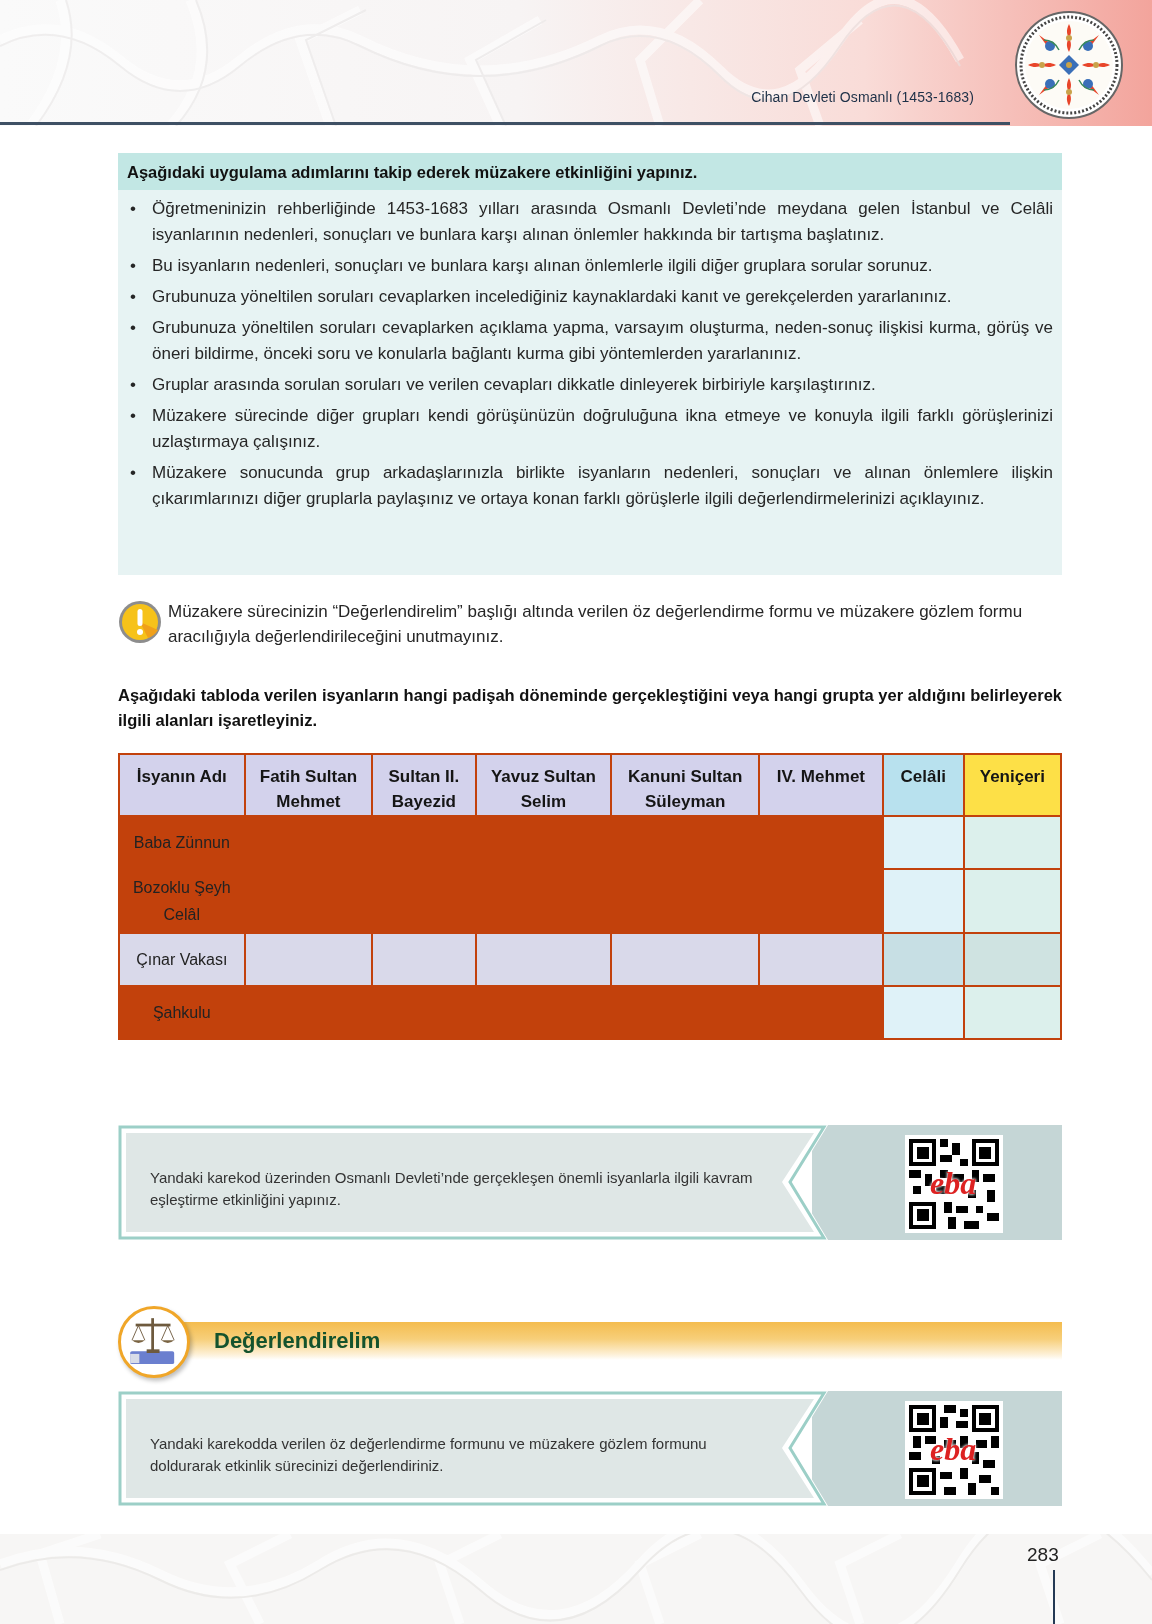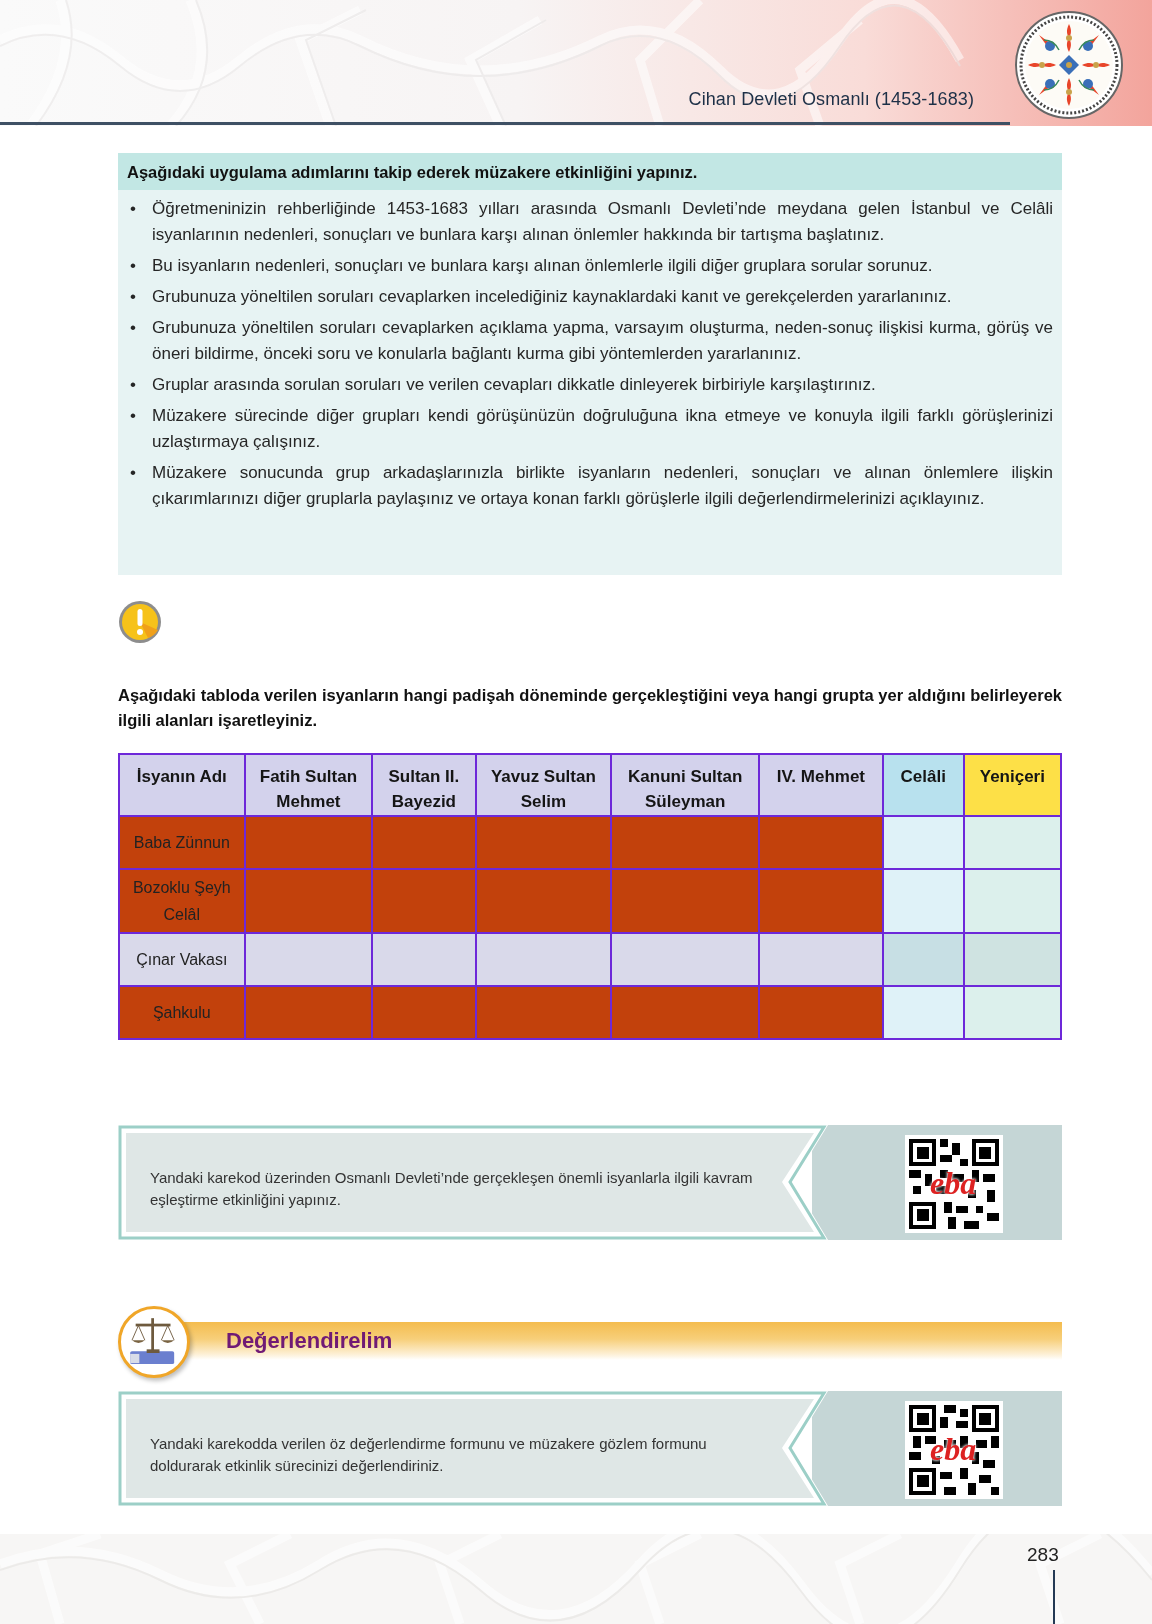--- a/index.html
+++ b/index.html
@@ -3,42 +3,42 @@
 <meta charset="utf-8">
 <style>
   * { box-sizing: border-box; margin: 0; padding: 0; }
   html, body { width: 1152px; height: 1624px; background: #ffffff; overflow: hidden; }
   body { position: relative; font-family: "Liberation Sans", "DejaVu Sans", sans-serif; color: #1a1a1a; }
 
   
   .header { position: absolute; left: 0; top: 0; width: 1152px; height: 126px;
     background: linear-gradient(90deg, #fafafa 0%, #f7f4f4 45%, #f9dcd8 75%, #f3a49c 100%); overflow: hidden; }
   .header .pattern { position: absolute; inset: 0; opacity: .55; }
-  .header-title { position: absolute; right: 178px; top: 89px; font-size: 18px; color: #1d3047; letter-spacing: .1px; }
+  .header-title { position: absolute; right: 178px; top: 89px; font-size: 14px; color: #1d3047; letter-spacing: .1px; }
   .header-rule { position: absolute; left: 0; top: 122px; width: 1010px; height: 3px; background: #3e5064; }
   .medallion { position: absolute; left: 1014px; top: 10px; width: 110px; height: 110px; }
 
   
   .activity { position: absolute; left: 118px; top: 153px; width: 944px; height: 422px; background: #e7f3f3; }
   .activity-head { height: 37px; background: #c2e7e4; padding: 10px 9px 0; font-weight: bold; font-size: 16.5px; color: #111; }
   .activity ul { list-style: none; padding: 6px 9px 0 9px; }
   .activity li { position: relative; padding-left: 25px; font-size: 17px; line-height: 26px; color: #262626; text-align: justify; margin-bottom: 5px; }
   .activity li::before { content: "\2022"; position: absolute; left: 3px; top: 0; font-size: 17px; color: #262626; }
 
   
   .note { position: absolute; left: 118px; top: 597px; width: 944px; height: 56px; }
   .note-icon { position: absolute; left: 0; top: 3px; width: 44px; height: 44px; }
   .note-text { position: absolute; left: 50px; top: 2px; width: 900px; font-size: 17px; line-height: 25px; color: #262626; }
 
   
   .instruction { position: absolute; left: 118px; top: 683px; width: 944px; font-weight: bold; font-size: 16.5px; line-height: 25px; color: #111; text-align: justify; }
 
   
   .rtable { position: absolute; left: 118px; top: 753px; width: 944px; border-collapse: collapse; table-layout: fixed; }
-  .rtable th, .rtable td { border: 2px solid #6d28d9; }
+  .rtable th, .rtable td { border: 2px solid #c2410c; }
   .rtable th { height: 62px; vertical-align: top; padding-top: 9px; font-size: 17px; line-height: 25px; font-weight: bold; color: #151515; background: #d3d2ec; text-align: center; }
   .rtable th.celali { background: #b8e1ee; }
   .rtable th.yeniceri { background: #fde047; }
   .rtable td { height: 53px; font-size: 16px; line-height: 27px; text-align: center; color: #222; }
   .rtable tr.odd td { background: #c2410c; }
   .rtable tr.even td { background: #d9d9ea; }
   .rtable tr.odd td.celali { background: #dff2f8; }
   .rtable tr.even td.celali { background: #c7dfe4; }
   .rtable tr.odd td.yeniceri { background: #dcf0ec; }
   .rtable tr.even td.yeniceri { background: #cfe3e1; }
@@ -49,21 +49,21 @@
   .qrbox .right-bg { position: absolute; right: 0; top: 0; width: 250px; height: 115px; background: #c5d6d6; }
   .qrbox .arrow-svg { position: absolute; left: 0; top: 0; width: 944px; height: 115px; }
   .qrbox .qr-text { position: absolute; left: 32px; top: 42px; width: 620px; font-size: 15px; line-height: 22px; color: #333; }
   .qrbox .qr { position: absolute; left: 787px; top: 10px; width: 98px; height: 98px; background: #fff; }
   .qrbox .eba { position: absolute; left: 812px; top: 40px; font-family: "Liberation Serif", serif; font-style: italic; font-weight: bold; font-size: 32px; color: #d22; text-shadow: 0 0 3px #fff, 0 0 3px #fff; }
 
   
   .section { position: absolute; left: 118px; top: 1306px; width: 944px; height: 72px; }
   .section .bar { position: absolute; left: 52px; top: 16px; width: 892px; height: 38px;
     background: linear-gradient(180deg, #f4bc4e 0%, #f7cf7a 45%, #fdf0d6 85%, #ffffff 100%); }
-  .section .title { position: absolute; left: 108px; top: 22px; font-size: 22px; font-weight: bold; color: #701a75; text-align: right; }
+  .section .title { position: absolute; left: 96px; top: 22px; font-size: 22px; font-weight: bold; color: #14532d; text-align: right; }
   .section .badge { position: absolute; left: 0; top: 0; width: 72px; height: 72px; border-radius: 50%;
     background: #fff; border: 3px solid #f0a628; box-shadow: 2px 3px 4px rgba(0,0,0,.25); overflow: hidden; }
 
   
   .footer { position: absolute; left: 0; top: 1534px; width: 1152px; height: 90px; background: #f7f6f5; overflow: hidden; }
   .footer .pattern { position: absolute; inset: 0; opacity: .6; }
   .page-num { position: absolute; left: 1027px; top: 1544px; font-size: 19px; color: #222; }
   .page-line { position: absolute; left: 1053px; top: 1570px; width: 2px; height: 54px; background: #253a55; }
 </style>
 </head>
@@ -133,20 +133,21 @@
 </div>
 
 <div class="note">
   <svg class="note-icon" viewBox="0 0 44 44">
     <circle cx="22" cy="22" r="21" fill="#8d8d8d"></circle>
     <circle cx="22" cy="22" r="18" fill="#f6c21a"></circle>
     <path d="M22 22 L40 30 A18 18 0 0 1 30 38Z" fill="#f0a01a"></path>
     <rect x="19.5" y="9" width="5" height="17" rx="2.5" fill="#fff"></rect>
     <circle cx="22" cy="32" r="3" fill="#fff"></circle>
   </svg>
+  <div class="note-text">Müzakere sürecinizin “Değerlendirelim” başlığı altında verilen öz değerlendirme formu ve müzakere gözlem formu aracılığıyla değerlendirileceğini unutmayınız.</div>
 </div>
 
 <div class="instruction">Aşağıdaki tabloda verilen isyanların hangi padişah döneminde gerçekleştiğini veya hangi grupta yer aldığını belirleyerek ilgili alanları işaretleyiniz.</div>
 
 <table class="rtable">
   <colgroup>
     <col style="width:124px">
       <col style="width:126px">
       <col style="width:102px">
       <col style="width:134px">

